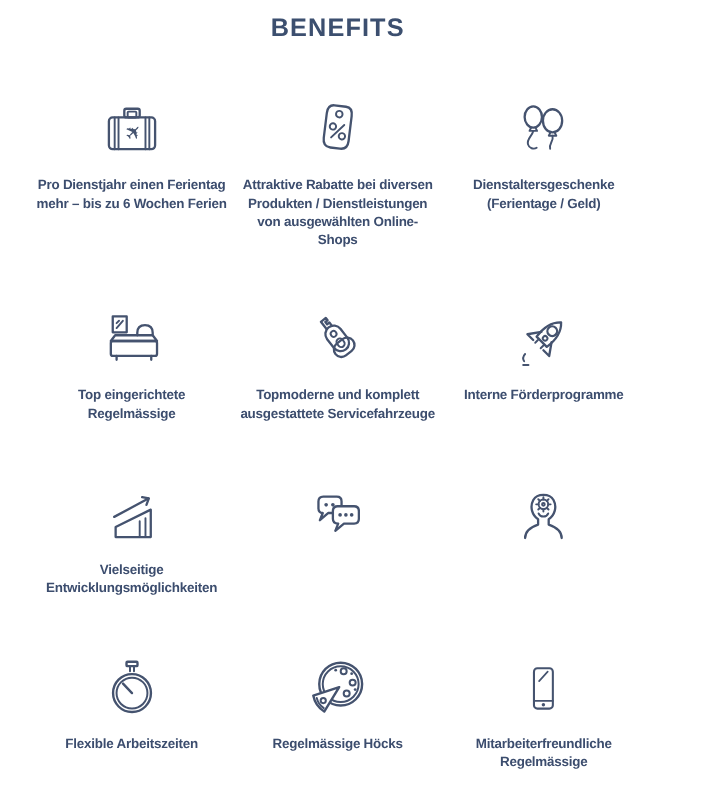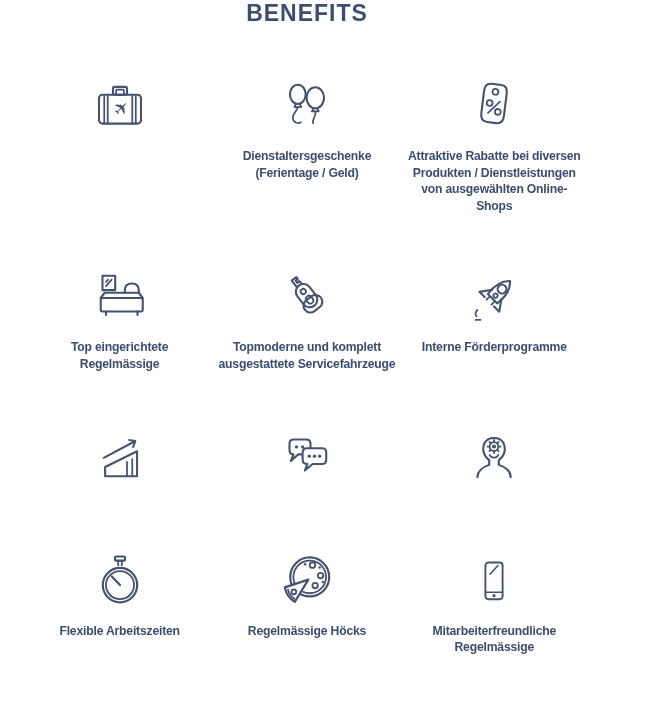--- a/index.html
+++ b/index.html
@@ -8,21 +8,21 @@
     --text:#3c4d6e;
     --background:#ffffff;
   }
   *{box-sizing:border-box;}
   html,body{margin:0;padding:0;}
   body{
     width:653px;height:718px;overflow:hidden;
     background:var(--background);
     font-family:"Liberation Sans", sans-serif;
   }
-  .page{width:614px;}
+  .page{width:614px;padding-top:12px;}
   .title{
     margin:0 0 46px 0;
     text-align:center;
     color:var(--accent);
     font-size:23px;
     font-weight:bold;
     letter-spacing:1px;
   }
   .grid{
     width:562px;
@@ -78,49 +78,50 @@
     <div class="cell">
       <div class="iconbox">
         <svg width="58" height="56" viewBox="0 0 64 64">
           <rect class="ln" x="24" y="9" width="16" height="9" rx="2"></rect>
           <rect class="ln thin" x="27.5" y="12" width="9" height="6" rx="1"></rect>
           <rect class="ln" x="8" y="18" width="48" height="33" rx="4"></rect>
           <path class="ln thin" d="M14,18 V51 M18,18 V51 M46,18 V51 M50,18 V51"></path>
           <text class="fl" x="33" y="41" text-anchor="middle" font-size="21" font-family="DejaVu Sans" transform="rotate(-45 33 33)">✈</text>
         </svg>
       </div>
-    </div>
-
-    <div class="cell">
-      <div class="iconbox">
-        <svg width="56" height="56" viewBox="0 0 64 64">
-          <ellipse class="ln" cx="21.5" cy="17.5" rx="9" ry="11"></ellipse>
-          <path class="ln thin" d="M19.3,28.5 L17.6,32 H25.4 L23.7,28.5"></path>
-          <path class="ln thin" d="M21.5,32 C20,38 14.5,40 16,46 C17,50 22,51.5 25,49.5"></path>
-          <ellipse class="ln" cx="41.5" cy="21.5" rx="10" ry="12"></ellipse>
-          <path class="ln thin" d="M39.3,33.5 L37.6,37 H45.4 L43.7,33.5"></path>
-          <path class="ln thin" d="M41.5,37 C43,42.5 37.5,45 39,50.5"></path>
-        </svg>
-      </div>
-      <div class="label">Dienstaltersgeschenke (Ferientage / Geld)</div>
+      <div class="label">Pro Dienstjahr einen Ferientag mehr – bis zu 6 Wochen Ferien</div>
     </div>
 
     <div class="cell">
       <div class="iconbox">
         <svg width="56" height="56" viewBox="0 0 64 64">
           <g transform="rotate(7 32 28)">
             <path class="ln" d="M26,6 H38 Q45,6 45,15 V41 Q45,50 37,50 H27 Q19,50 19,41 V15 Q19,6 26,6 Z"></path>
             <circle class="ln thin" cx="32" cy="14.5" r="3.4"></circle>
             <path class="ln thin" d="M26.5,39.5 L38.5,25"></path>
             <circle class="ln thin" cx="27" cy="28" r="3.3"></circle>
             <circle class="ln thin" cx="37.5" cy="37" r="3.3"></circle>
           </g>
         </svg>
       </div>
       <div class="label">Attraktive Rabatte bei diversen Produkten / Dienstleistungen von ausgewählten Online-Shops</div>
+    </div>
+
+    <div class="cell">
+      <div class="iconbox">
+        <svg width="56" height="56" viewBox="0 0 64 64">
+          <ellipse class="ln" cx="21.5" cy="17.5" rx="9" ry="11"></ellipse>
+          <path class="ln thin" d="M19.3,28.5 L17.6,32 H25.4 L23.7,28.5"></path>
+          <path class="ln thin" d="M21.5,32 C20,38 14.5,40 16,46 C17,50 22,51.5 25,49.5"></path>
+          <ellipse class="ln" cx="41.5" cy="21.5" rx="10" ry="12"></ellipse>
+          <path class="ln thin" d="M39.3,33.5 L37.6,37 H45.4 L43.7,33.5"></path>
+          <path class="ln thin" d="M41.5,37 C43,42.5 37.5,45 39,50.5"></path>
+        </svg>
+      </div>
+      <div class="label">Dienstaltersgeschenke (Ferientage / Geld)</div>
     </div>
 
     <div class="cell">
       <div class="iconbox">
         <svg width="58" height="56" viewBox="0 0 64 64">
           <rect class="ln" x="12" y="6.5" width="14.5" height="16.5"></rect>
           <path class="ln thin" d="M16,18.5 L22.5,11 M16,13.5 L18.5,11"></path>
           <path class="ln" d="M37.5,26 V23.5 Q37.5,15.5 45.5,15.5 Q53.5,15.5 53.5,23.5 V26"></path>
           <path class="ln" d="M10,32 L14.5,26 H53.5 L58,32 Z"></path>
           <rect class="ln" x="10" y="32" width="48" height="15.5" rx="2"></rect>
@@ -165,20 +166,21 @@
 
     <div class="cell">
       <div class="iconbox">
         <svg width="58" height="56" viewBox="0 0 64 64">
           <path class="ln" d="M15,54 V43.5 L51.5,25.5 V54 Z"></path>
           <path class="ln thin" d="M40,54 V37.5 M46,54 V34.5"></path>
           <path class="ln" d="M13.5,33 L49,14"></path>
           <path class="ln" d="M42.5,12.5 L49.5,13.8 L47,20.5"></path>
         </svg>
       </div>
+      <div class="label">Vielseitige Entwicklungsmöglichkeiten</div>
     </div>
 
     <div class="cell">
       <div class="iconbox">
         <svg width="58" height="56" viewBox="0 0 64 64">
           <path class="ln" d="M17,12 H31 Q36,12 36,17 V24 Q36,29 31,29 H22 L13.5,36.5 L16.5,29 Q12,29 12,24 V17 Q12,12 17,12 Z"></path>
           <circle class="fl" cx="20" cy="20.5" r="1.9"></circle>
           <circle class="fl" cx="27" cy="20.5" r="1.9"></circle>
           <path class="ln mask" d="M32,22 H49 Q54,22 54,27 V35 Q54,40 49,40 H38.5 L29.5,47.5 L32.5,40 Q27,40 27,35 V27 Q27,22 32,22 Z"></path>
           <circle class="fl" cx="34.5" cy="31" r="1.9"></circle>

